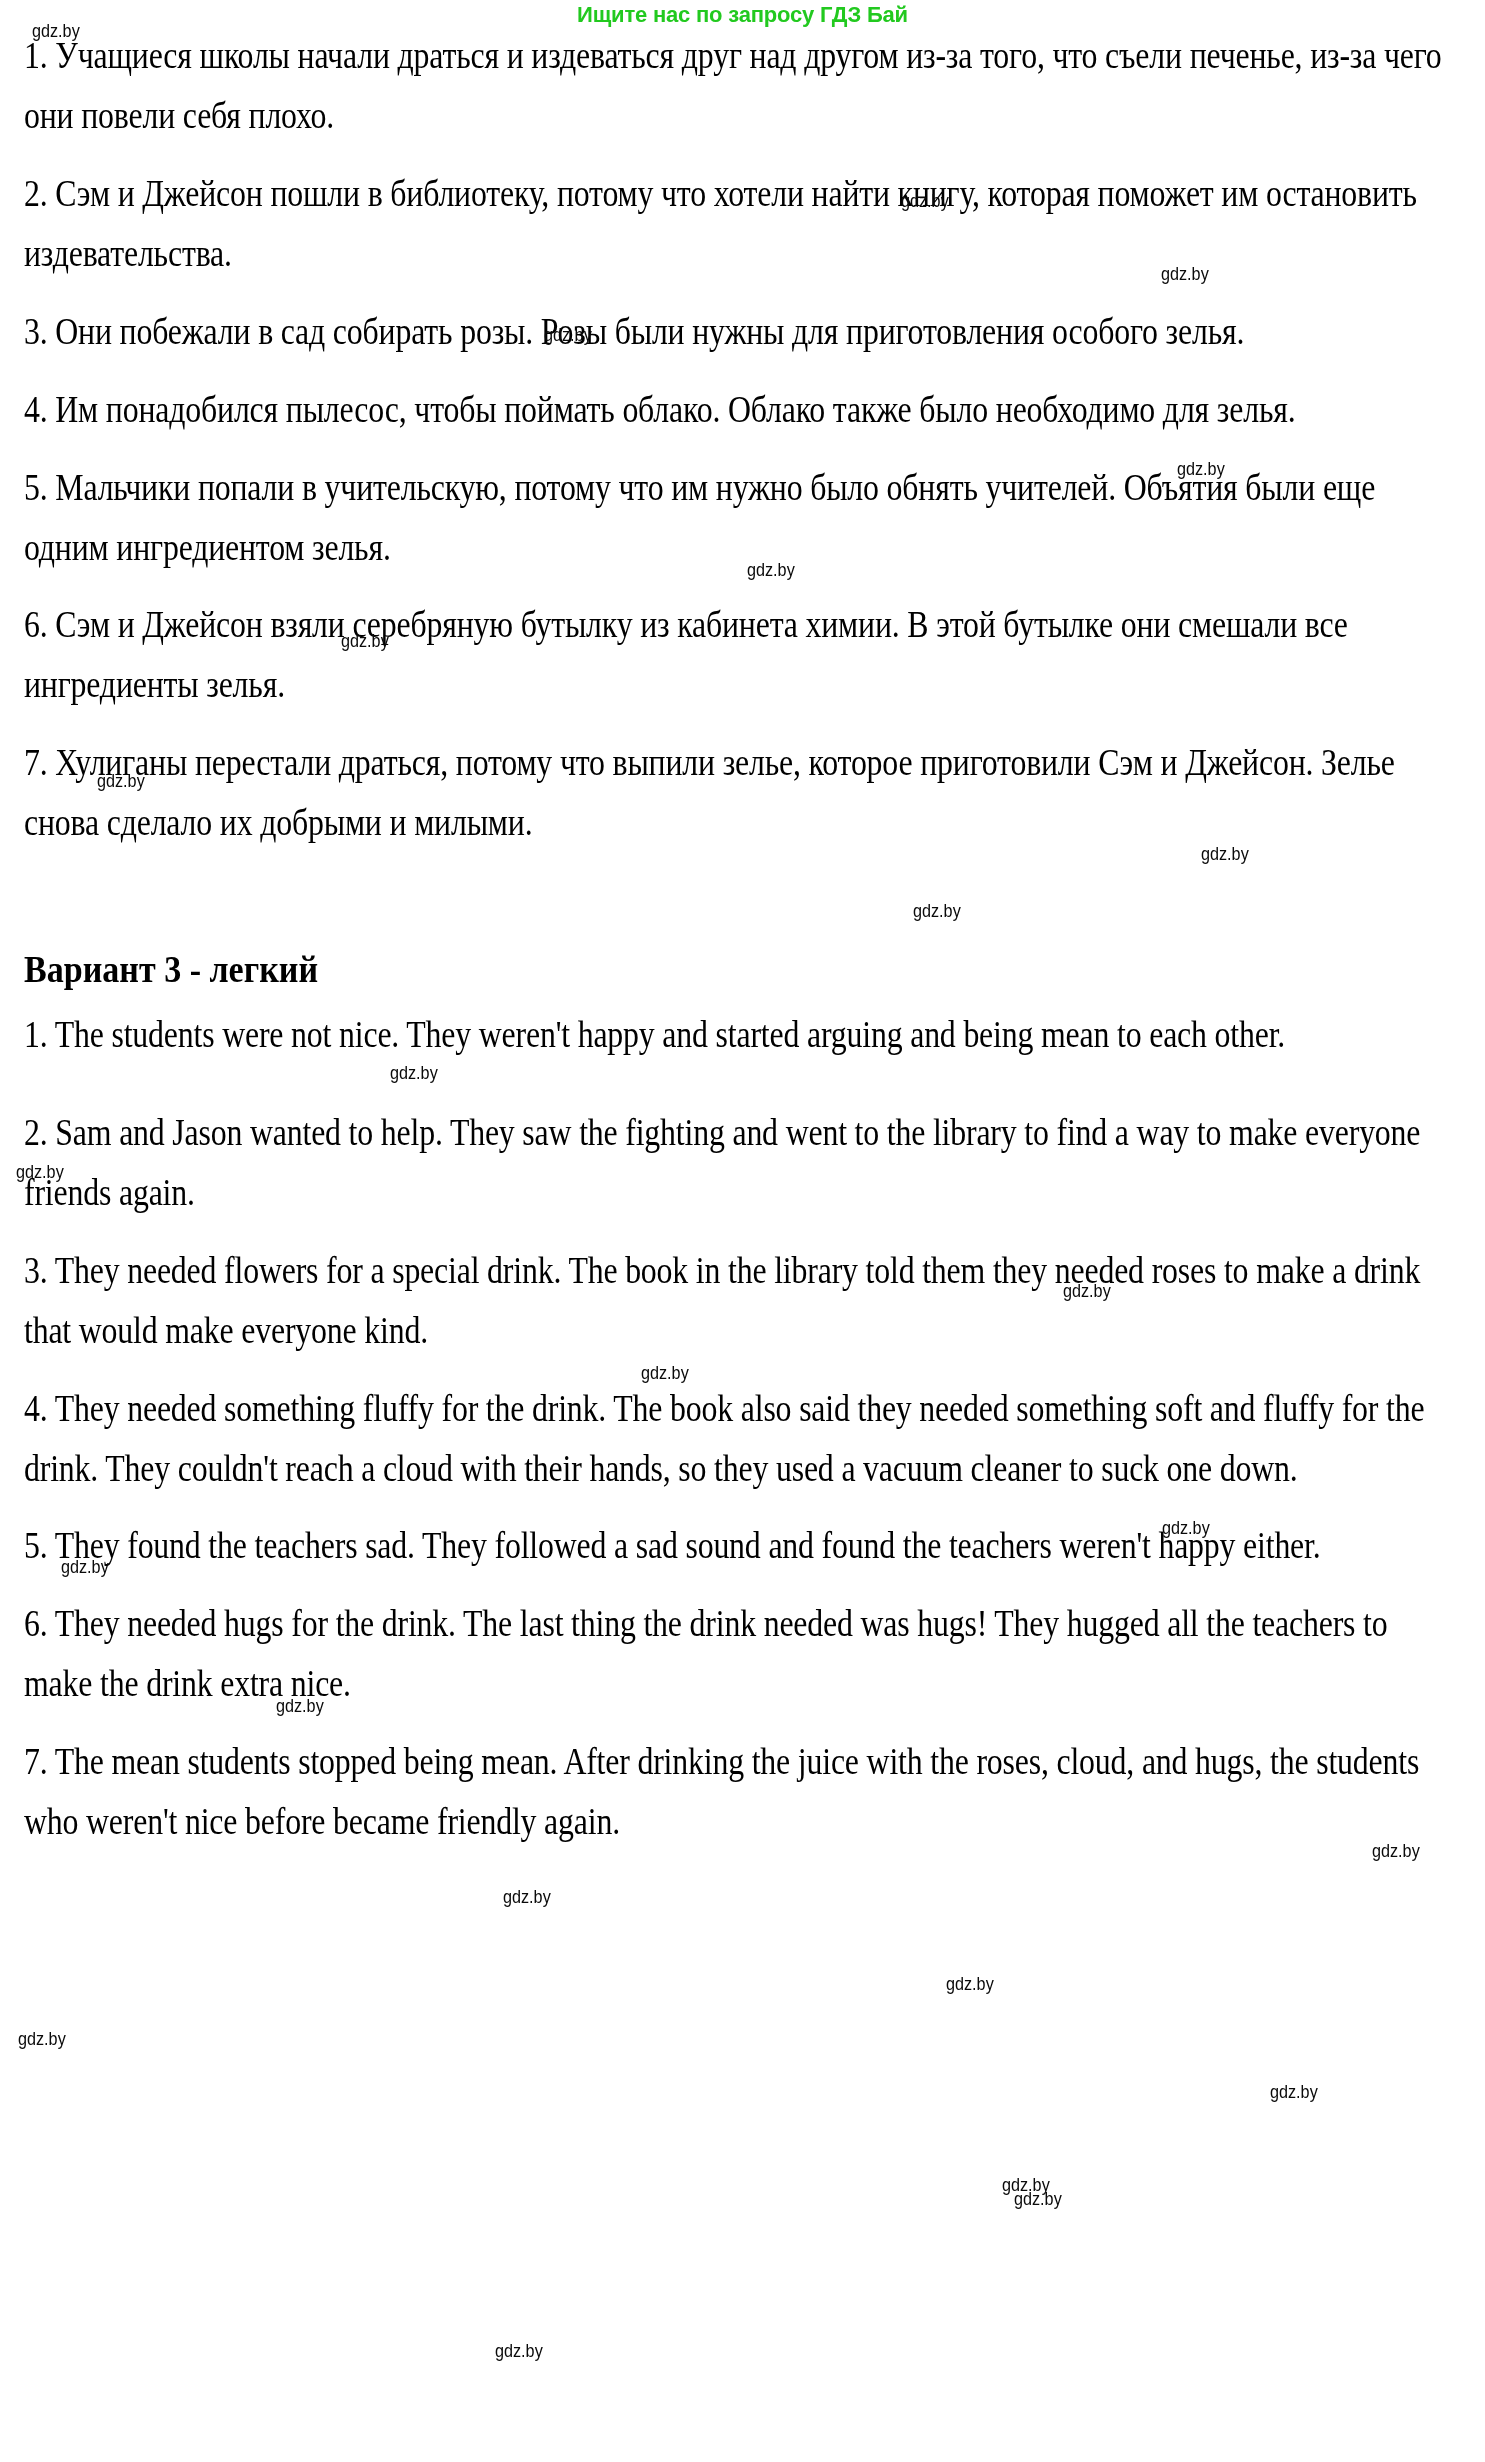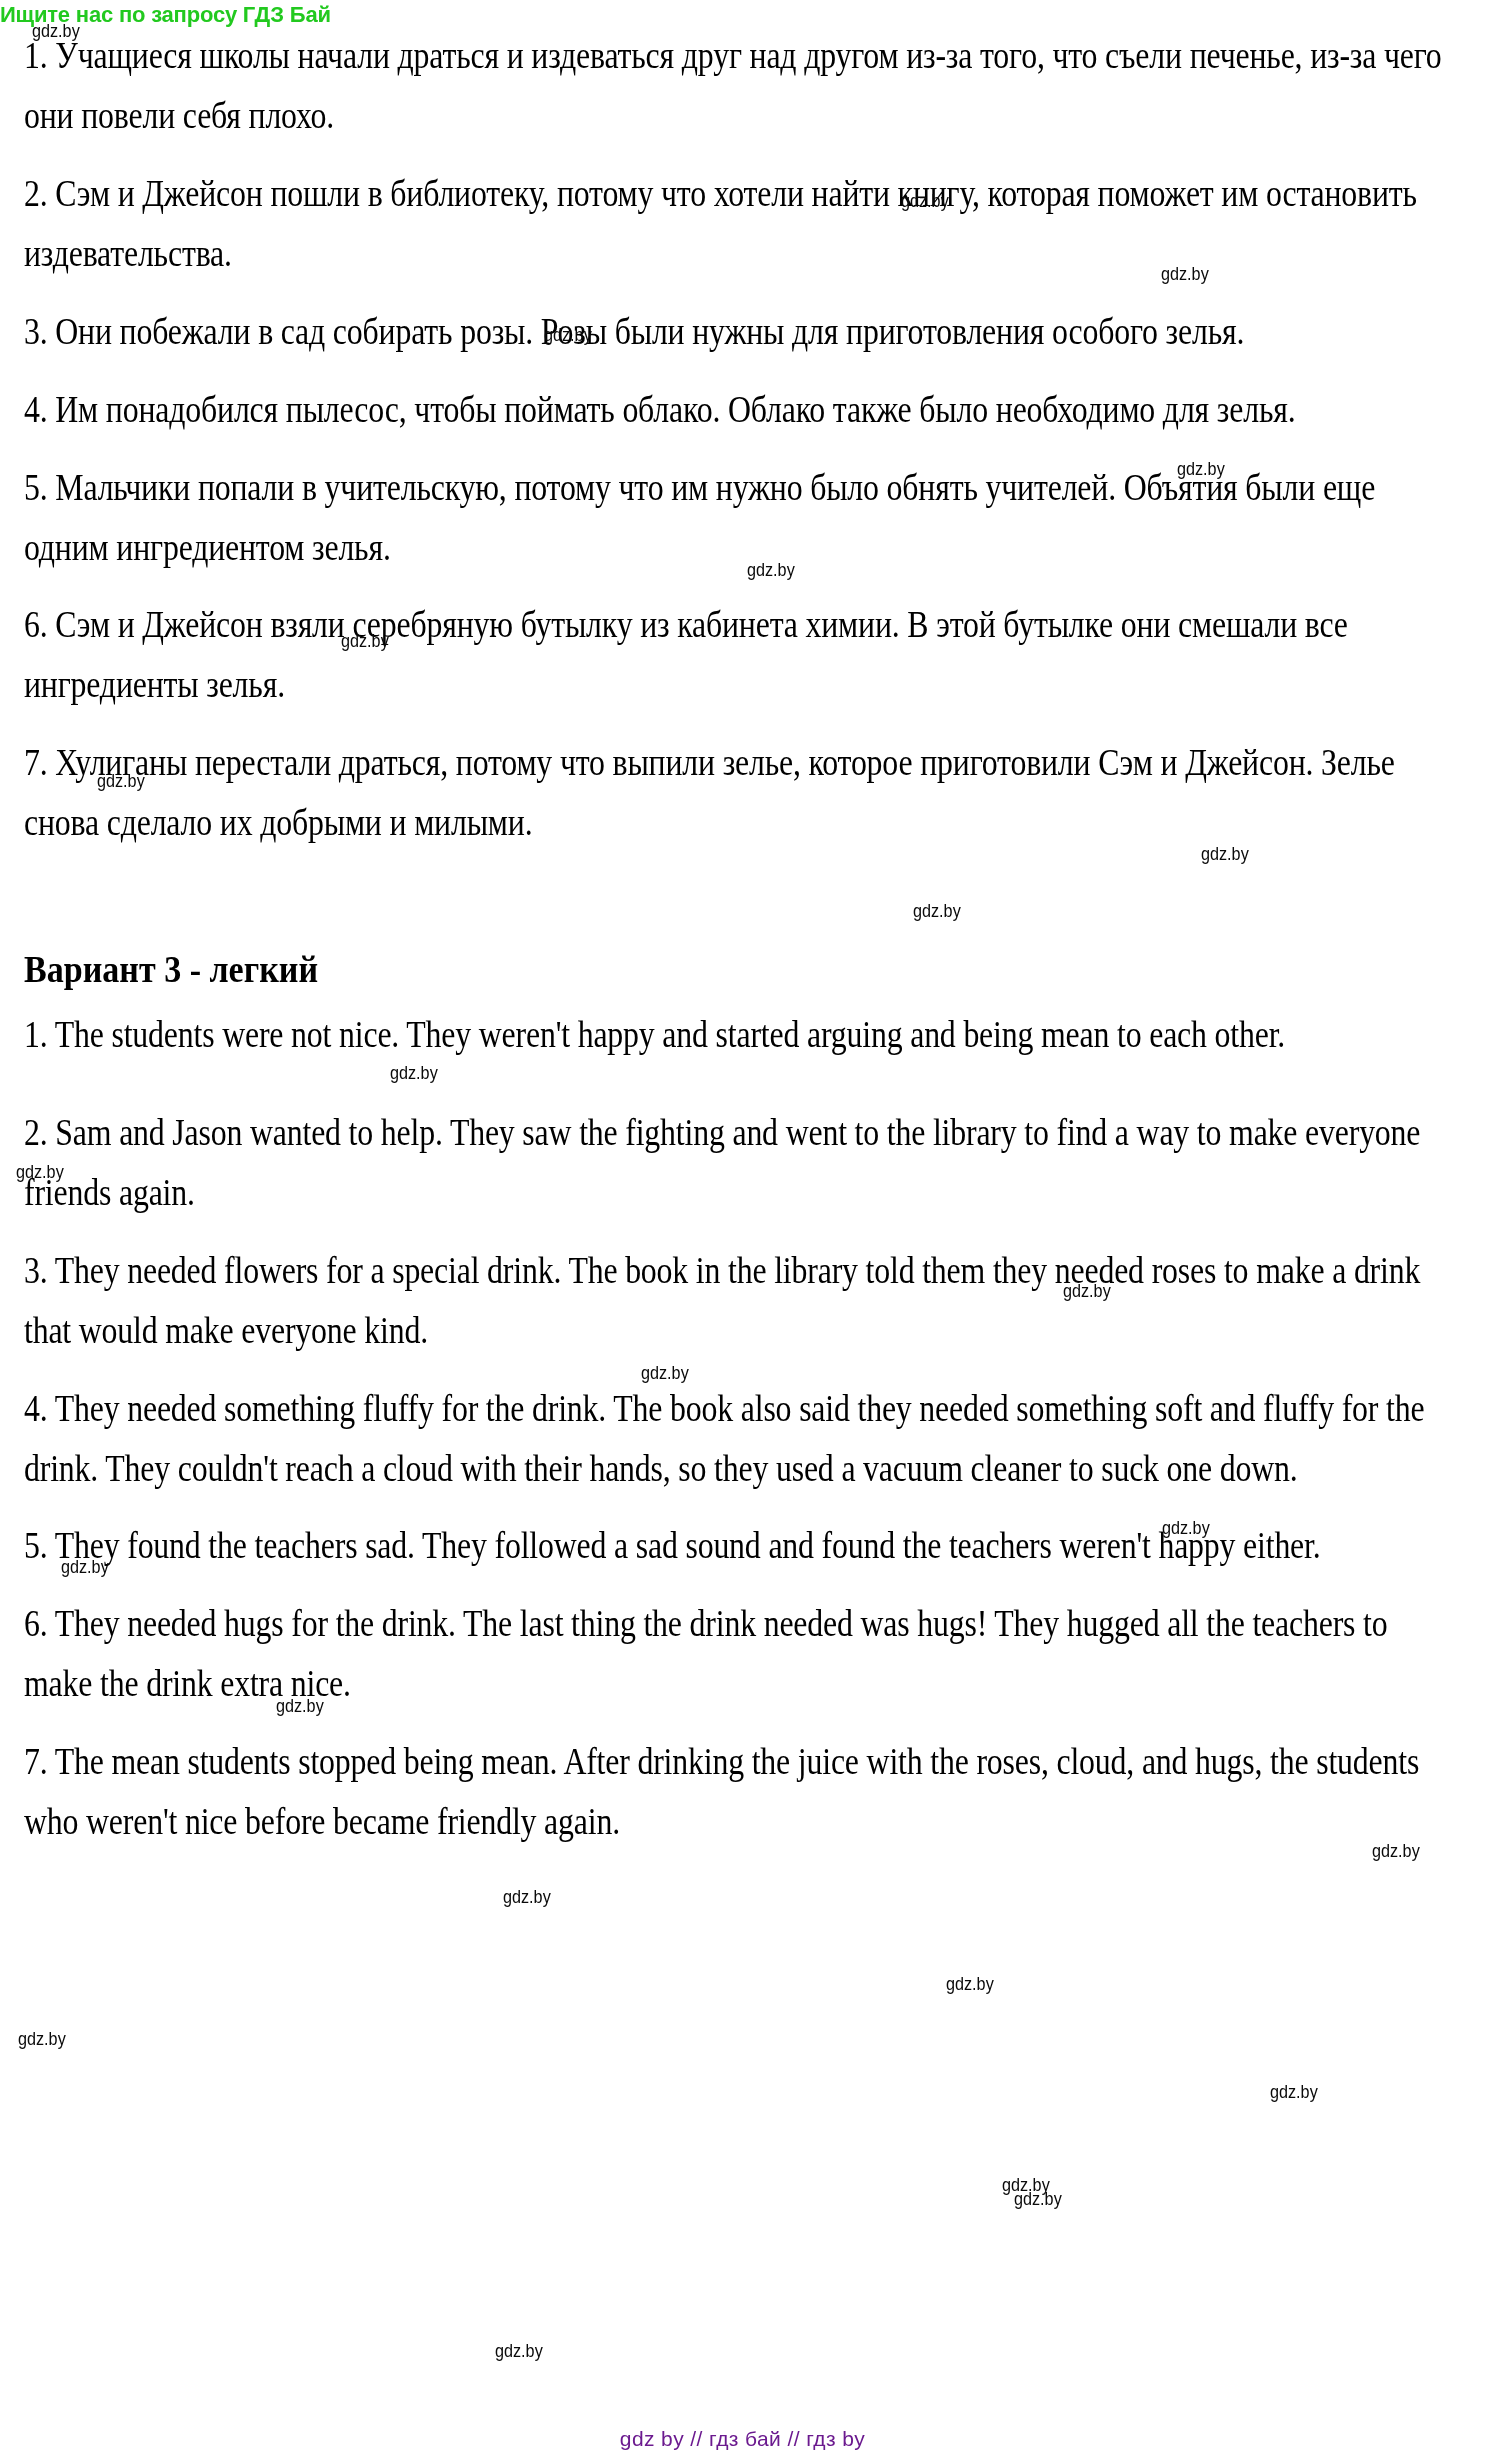--- a/index.html
+++ b/index.html
@@ -14,21 +14,21 @@
     font-family: "Liberation Serif", "DejaVu Serif", serif;
     overflow: hidden;
   }
 
   
   .promo-banner {
     position: absolute;
     top: 1.6px;
     left: 0;
     width: 1485px;
-    text-align: left;
+    text-align: center;
     color: #22c91f;
     font-family: "Liberation Sans", "DejaVu Sans", sans-serif;
     font-size: 22px;
     font-weight: 700;
     letter-spacing: -0.2px;
     white-space: nowrap;
   }
 
   
   .page {
@@ -186,16 +186,15 @@
       <div class="wm" style="left: 1372px; top: 1841px;">gdz.by</div>
       <div class="wm" style="left: 503px; top: 1887px;">gdz.by</div>
       <div class="wm" style="left: 946px; top: 1974px;">gdz.by</div>
       <div class="wm" style="left: 18px; top: 2029px;">gdz.by</div>
       <div class="wm" style="left: 1270px; top: 2082px;">gdz.by</div>
       <div class="wm" style="left: 1014px; top: 2189px;">gdz.by</div>
       <div class="wm" style="left: 1002px; top: 2175px;">gdz.by</div>
       <div class="wm" style="left: 495px; top: 2341px;">gdz.by</div>
     </div>
 
-  <div class="footer">gdz by  //  гдз бай  //  гдз by</div>
 
 </div>
 
 
 </body></html>

